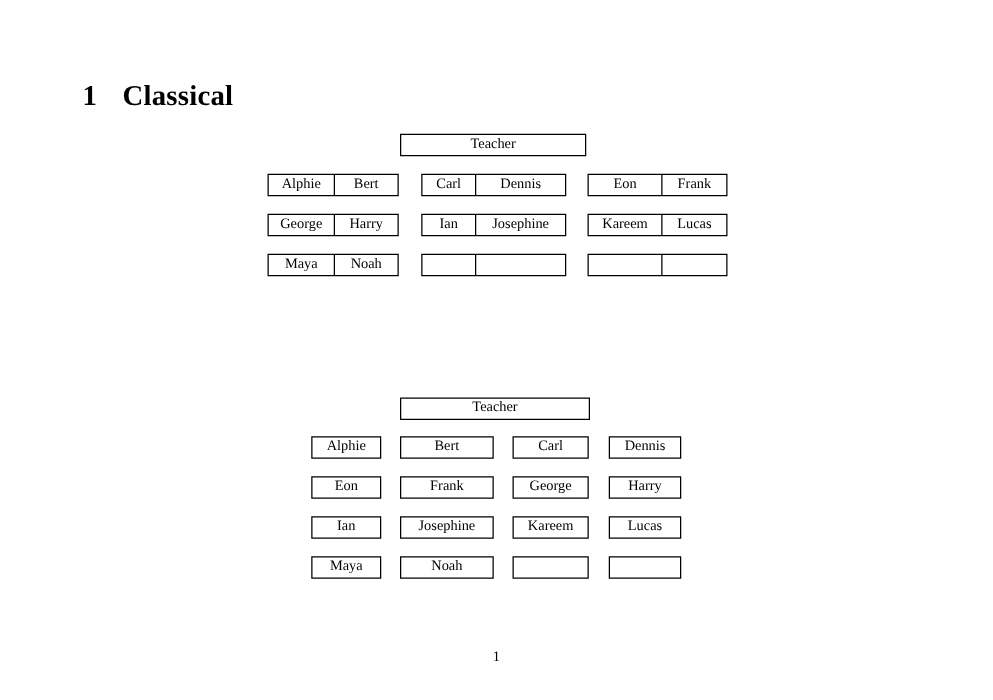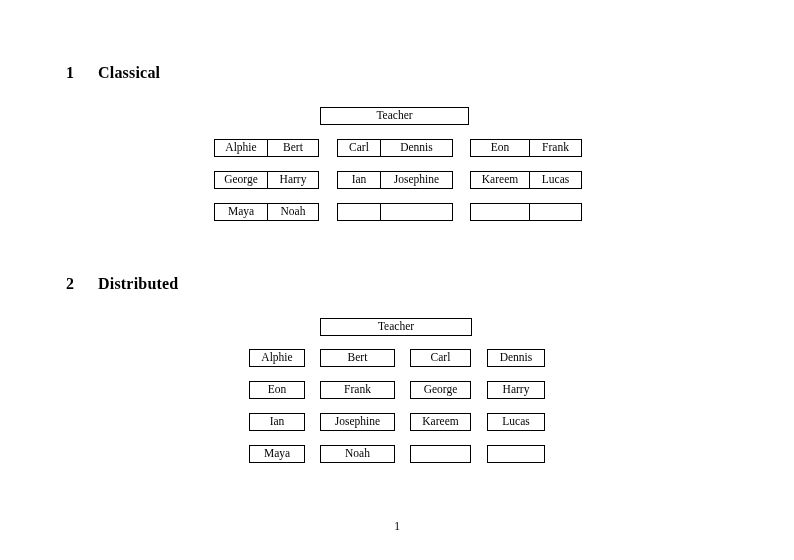--- a/index.html
+++ b/index.html
@@ -22,21 +22,21 @@
     position: absolute;
     left: 0; top: 0;
     width: 794px;
     height: 560px;
   }
 
   
   .section-heading {
     position: absolute;
     font-weight: bold;
-    font-size: 16px;
+    font-size: 23px;
     letter-spacing: 0.2px;
     white-space: nowrap;
   }
   .section-heading .sec-num {
     display: inline-block;
     width: 32px;
   }
   .section-heading .sec-title {
     display: inline-block;
   }
@@ -158,23 +158,20 @@
   </div>
   <div class="boxrow grp-row" style="left:470px; top:171px; width:112px;">
     <div class="cell" style="width:58px;">Kareem</div>
     <div class="cell" style="width:52px;">Lucas</div>
   </div>
   <div class="boxrow grp-row" style="left:470px; top:203px; width:112px;">
     <div class="cell" style="width:58px;"></div>
     <div class="cell" style="width:52px;"></div>
   </div>
 
-  <div class="section-heading" id="heading-distributed">
-    <span class="sec-num">2</span><span class="sec-title">Distributed</span>
-  </div>
 
   <div class="teacher-box" id="distributed-teacher" style="left:320px; top:318px; width:152px;">
     <span>Teacher</span>
   </div>
 
   <div class="sbox" style="left:249px; top:349px; width:56px;">Alphie</div>
   <div class="sbox" style="left:320px; top:349px; width:75px;">Bert</div>
   <div class="sbox" style="left:410px; top:349px; width:61px;">Carl</div>
   <div class="sbox" style="left:487px; top:349px; width:58px;">Dennis</div>
 

